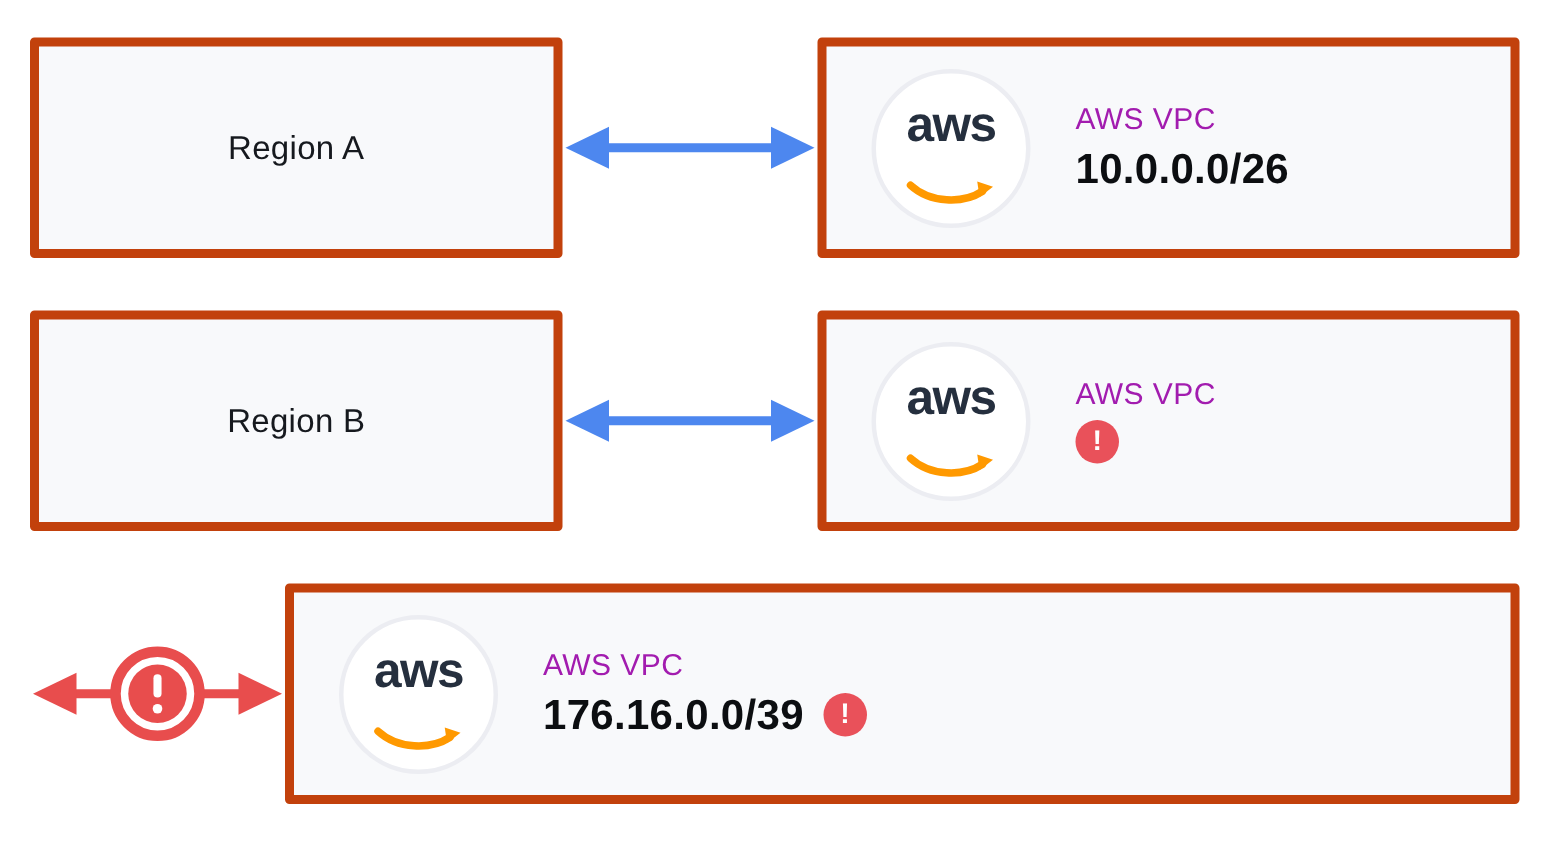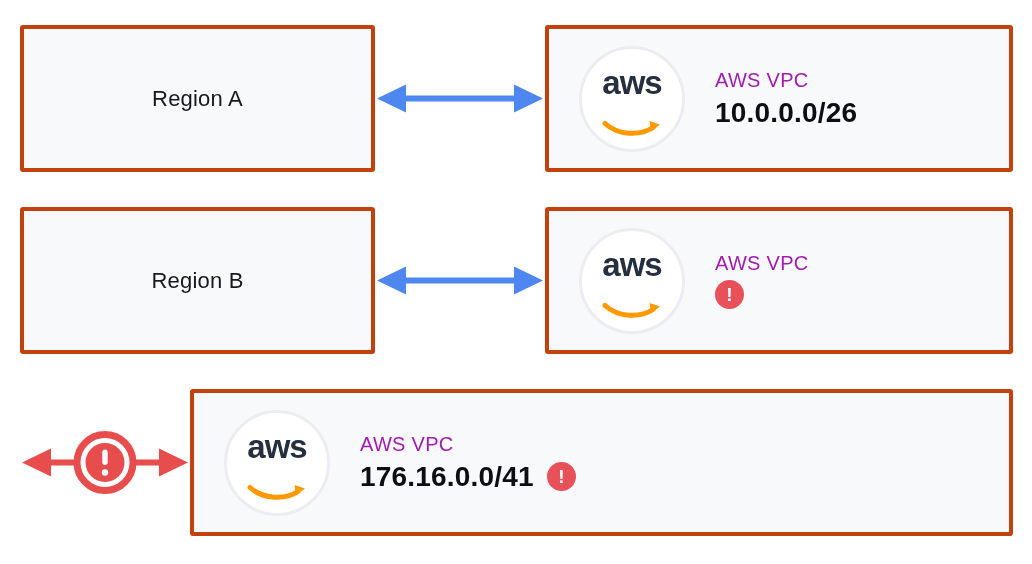--- a/index.html
+++ b/index.html
@@ -21,21 +21,21 @@
     overflow: hidden;
   }
   .row {
     display: flex;
     height: 147px;
     flex: 0 0 147px;
   }
   .panel {
     box-sizing: border-box;
     background: #f8f9fb;
-    border: 4px solid #c2410c;
+    border: 6px solid #c2410c;
     border-radius: 3px;
   }
   .region-box {
     width: 355px;
     display: flex;
     align-items: center;
     justify-content: center;
   }
   .region-label {
     font-size: 22px;
@@ -207,21 +207,21 @@
       <div class="aws-circle">
         <span class="aws-wordmark">aws</span>
         <svg class="aws-smile" viewBox="0 0 60 17">
           <path d="M3 3.5 C 16 15.5, 38 16, 51 7.5" fill="none" stroke="#ff9900" stroke-width="5" stroke-linecap="round"></path>
           <polygon points="47.5,1 58,4.5 49,11.5" fill="#ff9900"></polygon>
         </svg>
       </div>
       <div class="vpc-text">
         <span class="vpc-title">AWS VPC</span>
         <div class="cidr-line">
-          <span class="vpc-cidr">176.16.0.0/41</span>
+          <span class="vpc-cidr">176.16.0.0/39</span>
           <span class="warning-badge">
               <span>!</span>
             </span>
         </div>
       </div>
     </div>
   </div>
 
 </div>
 

